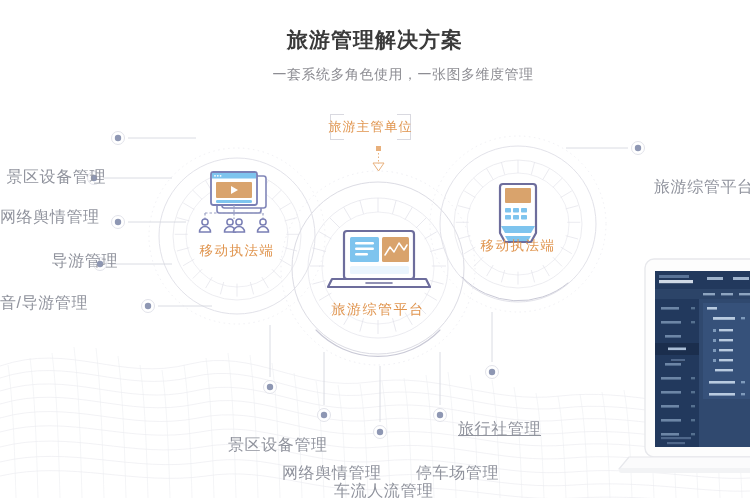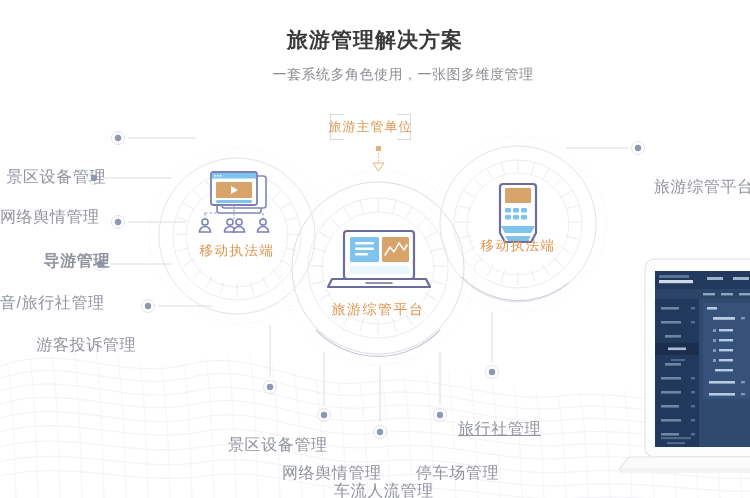--- a/index.html
+++ b/index.html
@@ -345,23 +345,22 @@
     </g>
 
   </svg>
 
   <div class="nodecap" style="left:167px;top:242px;width:140px;">移动执法端</div>
   <div class="nodecap big" style="left:308px;top:301px;width:140px;font-family:Liberation Mono, monospace;">旅游综管平台</div>
   <div class="nodecap" style="left:448px;top:237px;width:140px;">移动执法端</div>
 
   <div class="spoke r" style="left:0px;top:131px;width:106px;">景区设备管理</div>
   <div class="spoke r" style="left:0px;top:171px;width:82px;">网络舆情管理</div>
-  <div class="spoke r" style="left:4px;top:215px;width:106px;font-weight:bold;">导游管理</div>
-  <div class="spoke r" style="left:0px;top:257px;width:88px;">音/旅行社管理</div>
-  <div class="spoke r" style="left:0px;top:299px;width:136px;">游客投诉管理</div>
+  <div class="spoke r" style="left:12px;top:215px;width:106px;">导游管理</div>
+  <div class="spoke r" style="left:0px;top:257px;width:88px;">音/导游管理</div>
 
   <div class="spoke" style="left:654px;top:141px;">旅游综管平台</div>
 
   <div class="spoke" style="left:228px;top:399px;">景区设备管理</div>
   <div class="spoke" style="left:282px;top:427px;">网络舆情管理</div>
   <div class="spoke" style="left:334px;top:445px;">车流人流管理</div>
   <div class="spoke" style="left:416px;top:427px;">停车场管理</div>
   <div class="spoke" style="left:458px;top:383px;text-decoration:underline;">旅行社管理</div>
 
   <svg class="mock" viewBox="0 0 140 243" width="140" height="243">

